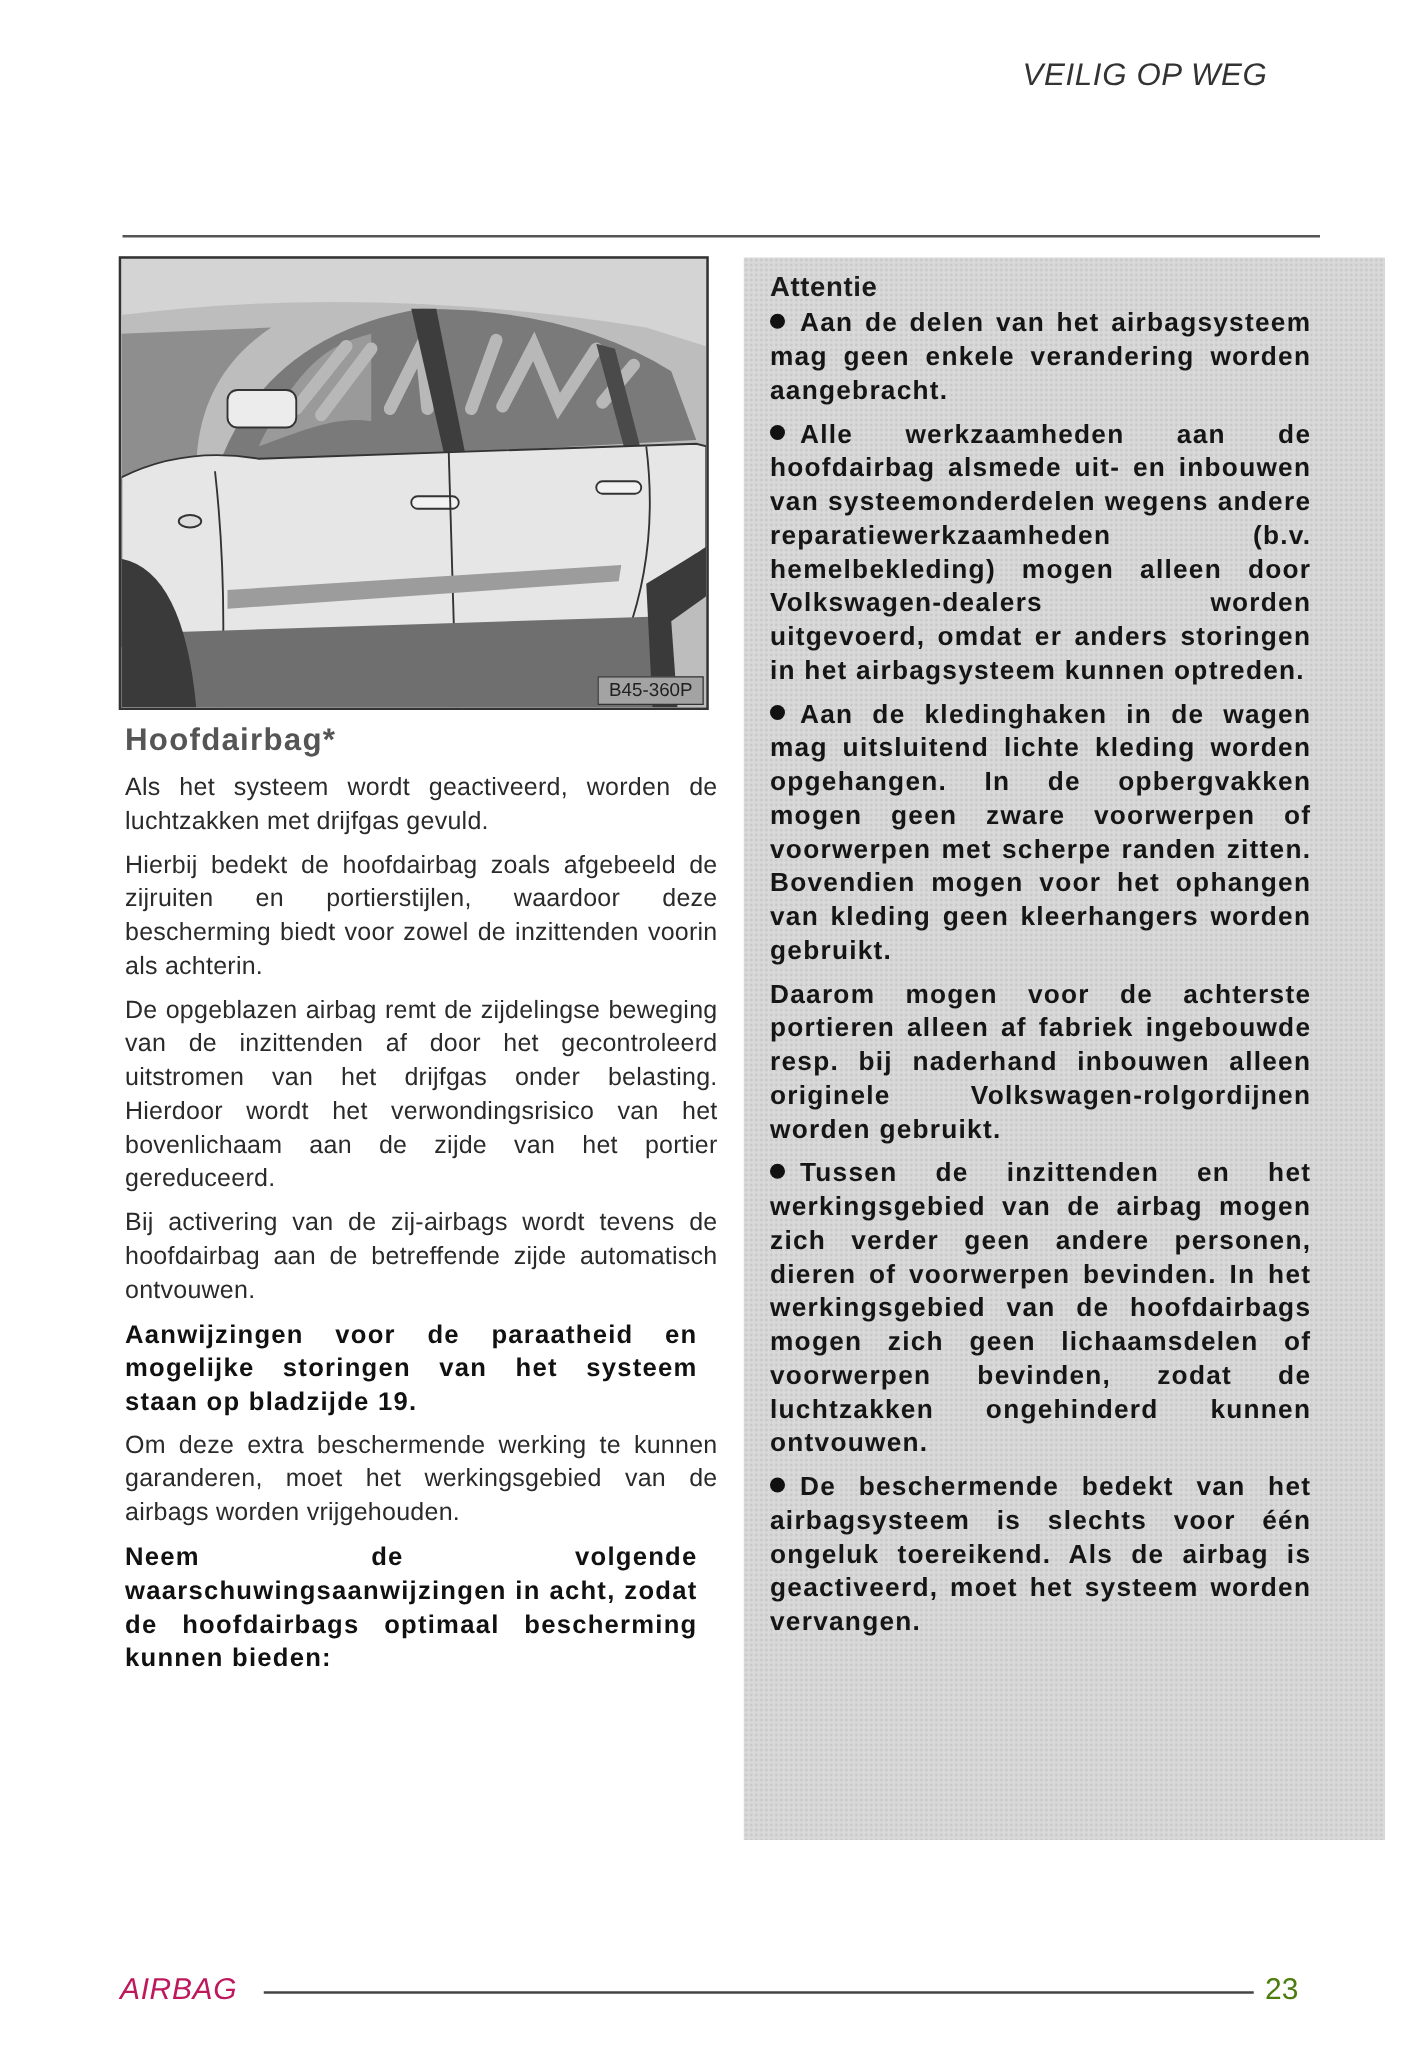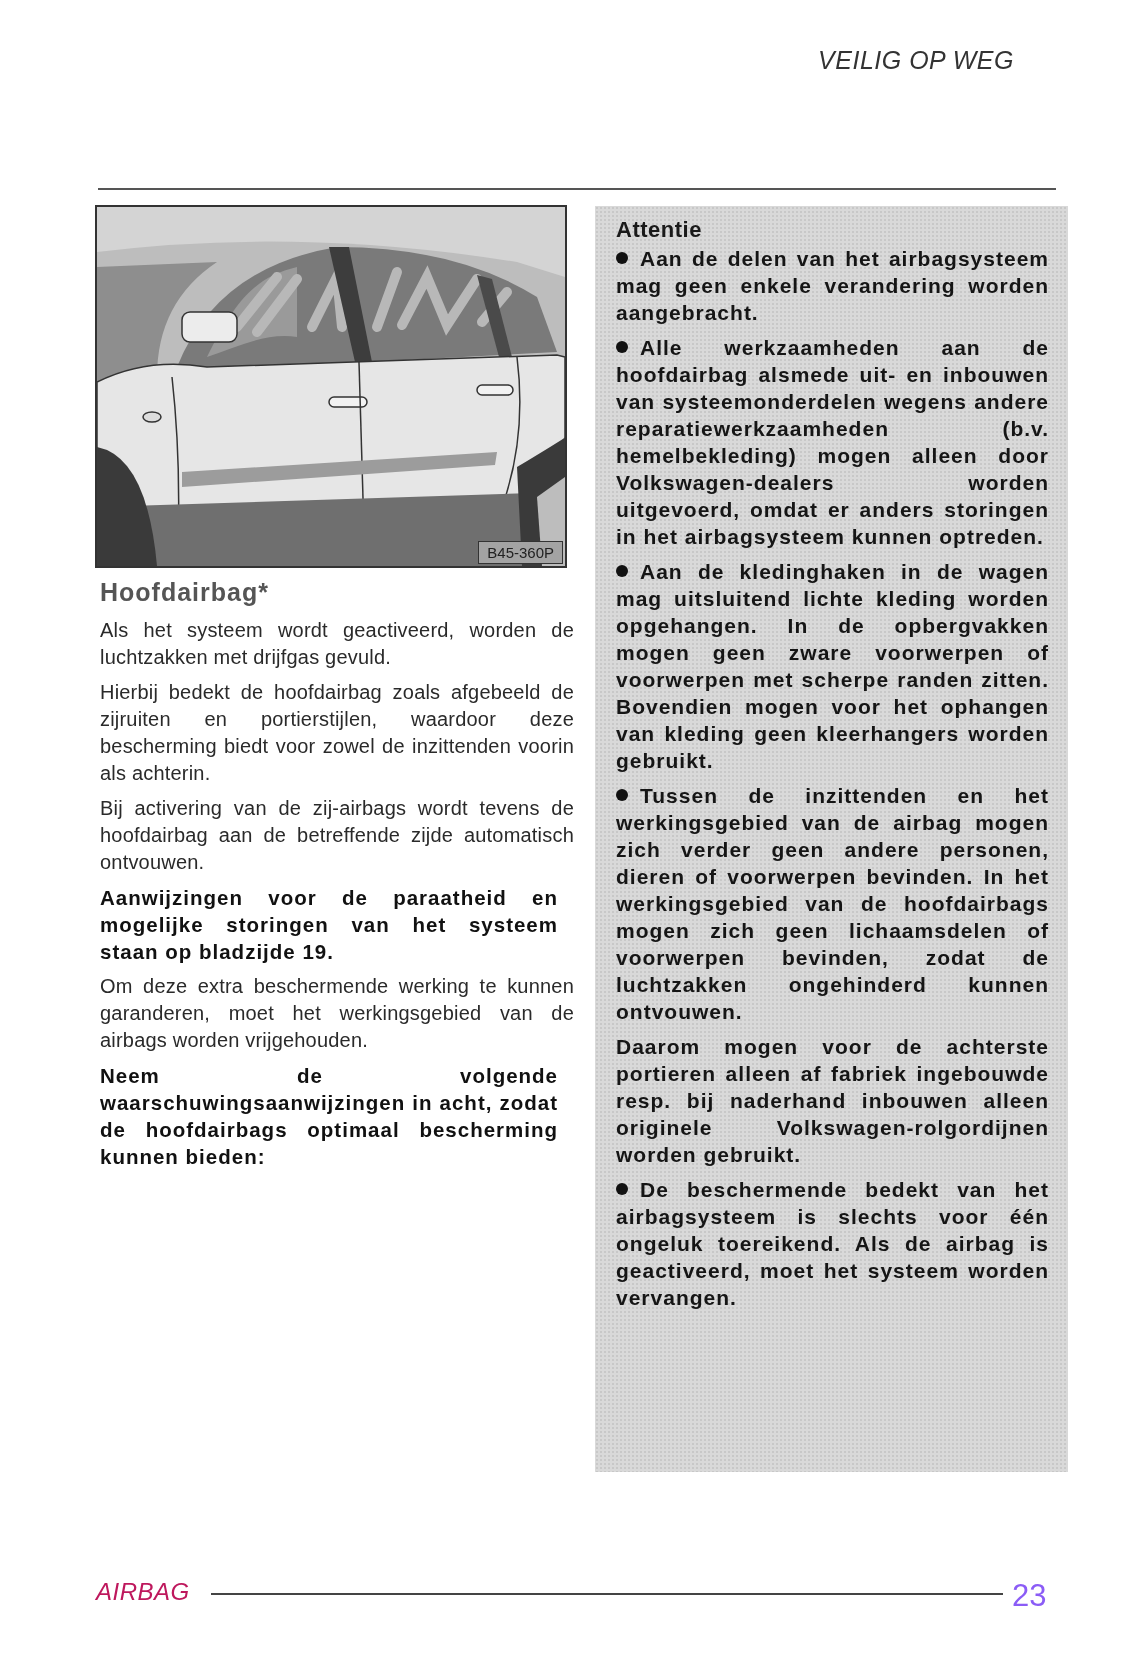--- a/index.html
+++ b/index.html
@@ -7,28 +7,28 @@
   .header-title { position:absolute; top:46px; right:128px; font-size:25px; font-style:italic; color:#333; letter-spacing:0.5px;text-align:right; }
   .top-rule { position:absolute; top:188px; left:98px; width:958px; height:2px; background:#555; }
   .figure { position:absolute; left:95px; top:205px; width:472px; height:363px; border:2px solid #333; box-sizing:border-box; overflow:hidden; background:#cfcfcf; }
   .figure svg { display:block; }
   .fig-label { position:absolute; right:2px; bottom:2px; background:#a3a3a3; border:1px solid #333; font-size:15px; padding:2px 8px; color:#222; }
   .left-col { position:absolute; left:100px; top:578px; width:474px; }
   .h-section { font-weight:bold; font-size:25px; color:#555; letter-spacing:1px; margin:0 0 10px 0; }
   .p { font-size:20px; line-height:27px; text-align:justify; margin:0 0 8px 0; color:#2a2a2a; font-weight:300; letter-spacing:0.2px; }
   .pb { font-size:20.5px; line-height:27px; text-align:justify; font-weight:bold; margin:0 16px 8px 0; color:#111; letter-spacing:1px; }
   .attn { position:absolute; left:595px; top:206px; width:473px; height:1266px; background:#d9d9d9;
-          background-image: radial-gradient(rgba(0,0,0,0.08) 1px, transparent 1.2px); background-size:4px 4px; }
+          background-image: radial-gradient(rgba(0,0,0,0.08) 1px, transparent 1.2px); background-size:4px 4px;padding-left:40px; }
   .attn-inner { position:absolute; left:21px; top:10px; width:433px; }
   .attn-title { font-weight:bold; font-size:22px; line-height:27px; color:#1a1a1a; letter-spacing:0.5px; margin-bottom:2px; }
   .attn-p { font-weight:bold; font-size:21px; line-height:27px; text-align:justify; color:#151515; margin:0 0 8px 0; letter-spacing:1px; }
   .bullet { display:inline-block; width:12px; height:12px; border-radius:50%; background:#111; margin-right:12px; vertical-align:2px; }
   .footer-label { position:absolute; top:1578px; left:96px; font-size:24px; font-style:italic; color:#be185d; letter-spacing:0.5px; }
   .footer-rule { position:absolute; top:1593px; left:211px; width:792px; height:2px; background:#444; }
-  .page-num { position:absolute; top:1578px; left:1012px; font-size:31px; color:#8b5cf6; }
+  .page-num { position:absolute; top:1578px; left:1012px; font-size:24px; color:#4d7c0f; }
 </style>
 </head>
 <body>
 
 <div class="header-title">VEILIG OP WEG</div>
 <div class="top-rule"></div>
 
 <div class="figure">
   <svg width="468" height="359" viewBox="0 0 468 359">
     <rect width="468" height="359" fill="#d4d4d4"></rect>
@@ -60,33 +60,34 @@
     <path d="M420 260 Q470 230 468 230 L468 359 L425 359 Z" fill="#3a3a3a"></path>
     <path d="M440 290 L468 270 L468 359 L445 359 Z" fill="#bdbdbd"></path>
   </svg>
   <div class="fig-label">B45-360P</div>
 </div>
 
 <div class="left-col">
   <h2 class="h-section">Hoofdairbag*</h2>
   <p class="p">Als het systeem wordt geactiveerd, worden de luchtzakken met drijfgas gevuld.</p>
   <p class="p">Hierbij bedekt de hoofdairbag zoals afgebeeld de zijruiten en portierstijlen, waardoor deze bescherming biedt voor zowel de inzittenden voorin als achterin.</p>
+  <p class="p">De opgeblazen airbag remt de zijdelingse beweging van de inzittenden af door het gecontroleerd uitstromen van het drijfgas onder belasting. Hierdoor wordt het verwondingsrisico van het bovenlichaam aan de zijde van het portier gereduceerd.</p>
   <p class="p">Bij activering van de zij-airbags wordt tevens de hoofdairbag aan de betreffende zijde automatisch ontvouwen.</p>
   <p class="pb">Aanwijzingen voor de paraatheid en mogelijke storingen van het systeem staan op bladzijde 19.</p>
   <p class="p">Om deze extra beschermende werking te kunnen garanderen, moet het werkingsgebied van de airbags worden vrijgehouden.</p>
   <p class="pb">Neem de volgende waarschuwingsaanwijzingen in acht, zodat de hoofdairbags optimaal bescherming kunnen bieden:</p>
 </div>
 
 <div class="attn">
   <div class="attn-inner">
     <div class="attn-title">Attentie</div>
     <p class="attn-p"><span class="bullet"></span><span>Aan de delen van het airbagsysteem mag geen enkele verandering worden aangebracht.</span></p>
     <p class="attn-p"><span class="bullet"></span><span>Alle werkzaamheden aan de hoofdairbag alsmede uit- en inbouwen van systeemonderdelen wegens andere reparatiewerkzaamheden (b.v. hemelbekleding) mogen alleen door Volkswagen-dealers worden uitgevoerd, omdat er anders storingen in het airbagsysteem kunnen optreden.</span></p>
     <p class="attn-p"><span class="bullet"></span><span>Aan de kledinghaken in de wagen mag uitsluitend lichte kleding worden opgehangen. In de opbergvakken mogen geen zware voorwerpen of voorwerpen met scherpe randen zitten. Bovendien mogen voor het ophangen van kleding geen kleerhangers worden gebruikt.</span></p>
+    <p class="attn-p">Daarom mogen voor de achterste portieren alleen af fabriek ingebouwde resp. bij naderhand inbouwen alleen originele Volkswagen-rolgordijnen worden gebruikt.</p>
     <p class="attn-p"><span class="bullet"></span><span>Tussen de inzittenden en het werkingsgebied van de airbag mogen zich verder geen andere personen, dieren of voorwerpen bevinden. In het werkingsgebied van de hoofdairbags mogen zich geen lichaamsdelen of voorwerpen bevinden, zodat de luchtzakken ongehinderd kunnen ontvouwen.</span></p>
-    <p class="attn-p">Daarom mogen voor de achterste portieren alleen af fabriek ingebouwde resp. bij naderhand inbouwen alleen originele Volkswagen-rolgordijnen worden gebruikt.</p>
     <p class="attn-p"><span class="bullet"></span><span>De beschermende bedekt van het airbagsysteem is slechts voor één ongeluk toereikend. Als de airbag is geactiveerd, moet het systeem worden vervangen.</span></p>
   </div>
 </div>
 
 <div class="footer-label">AIRBAG</div>
 <div class="footer-rule"></div>
 <div class="page-num">23</div>
 
 </body></html>

